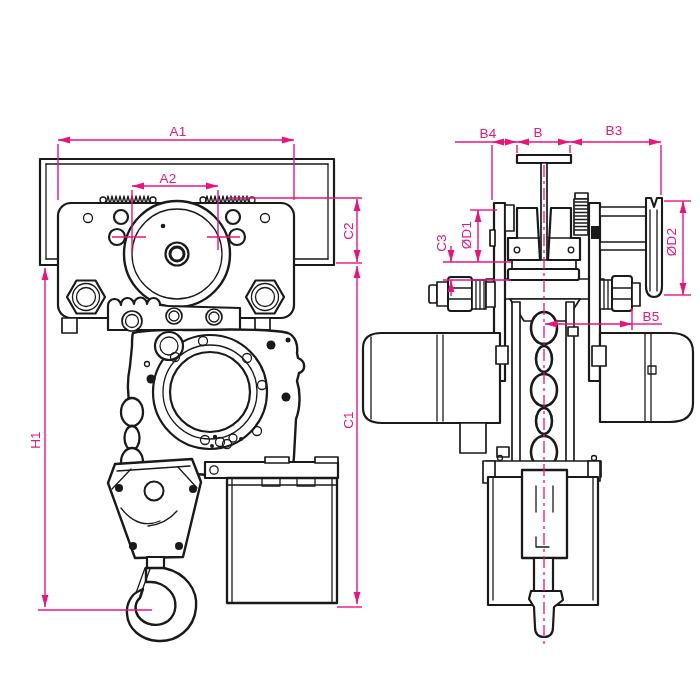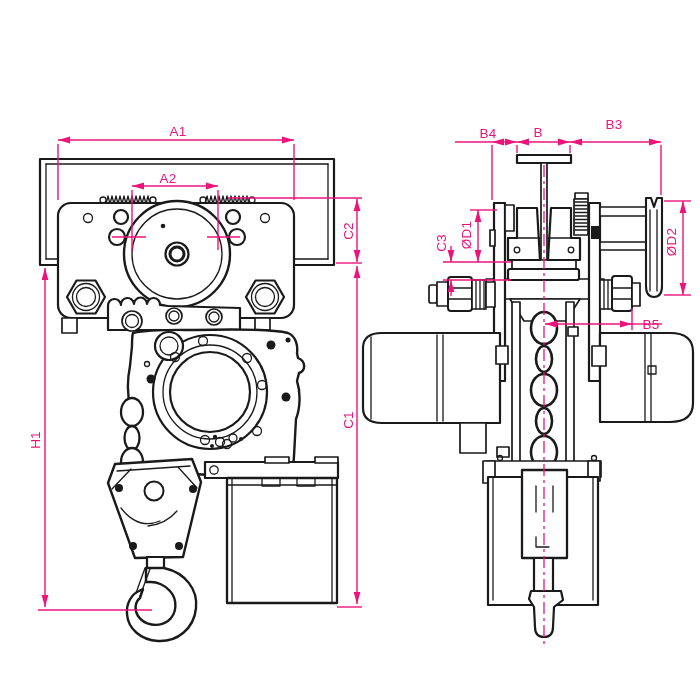--- a/index.html
+++ b/index.html
@@ -278,19 +278,19 @@
   </g>
 </svg>
 
 <span class="dim-label" style="left:178px;top:91px">A1</span>
 <span class="dim-label" style="left:168px;top:138px">A2</span>
 <span class="dim-label rot" style="left:348px;top:191px">C2</span>
 <span class="dim-label rot" style="left:348px;top:380px">C1</span>
 <span class="dim-label rot" style="left:35px;top:400px">H1</span>
 <span class="dim-label" style="left:488px;top:93px">B4</span>
 <span class="dim-label" style="left:538px;top:92px">B</span>
-<span class="dim-label" style="left:614px;top:84px">B3</span>
+<span class="dim-label" style="left:614px;top:90px">B3</span>
 <span class="dim-label rot" style="left:441px;top:203px">C3</span>
 <span class="dim-label rot" style="left:466px;top:195px">ØD1</span>
 <span class="dim-label rot" style="left:671px;top:202px">ØD2</span>
-<span class="dim-label" style="left:651px;top:284px">B5</span>
+<span class="dim-label" style="left:651px;top:276px">B5</span>
 
 </div>
 
 </body></html>

